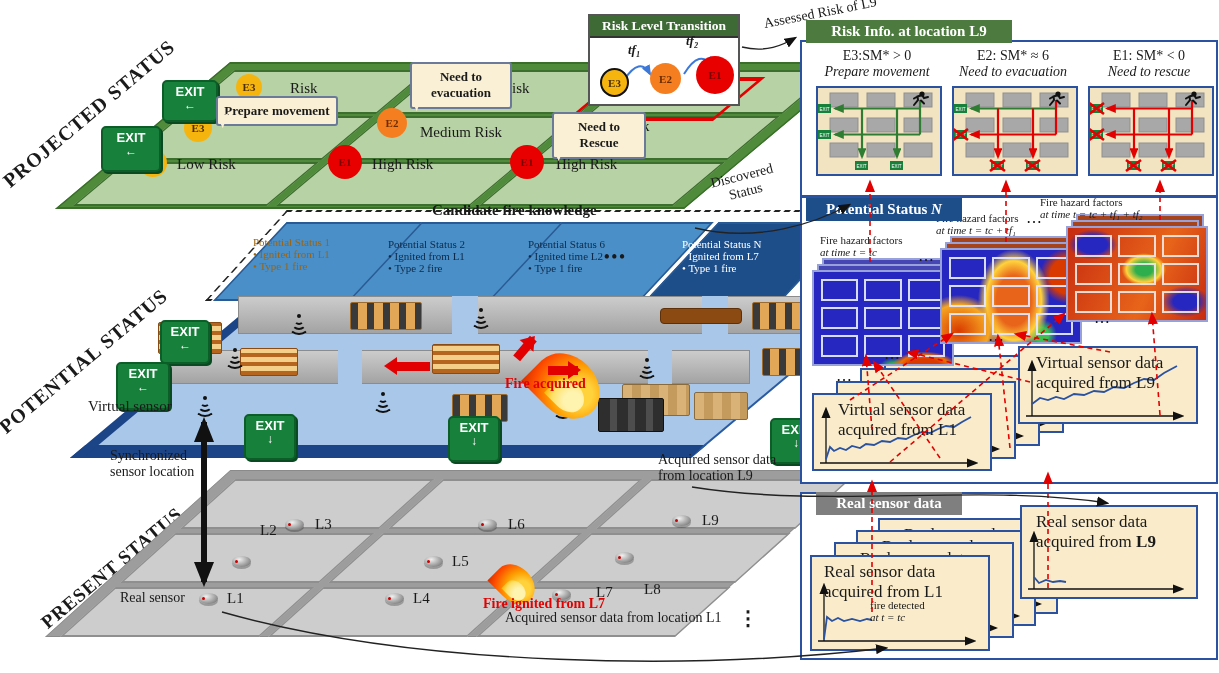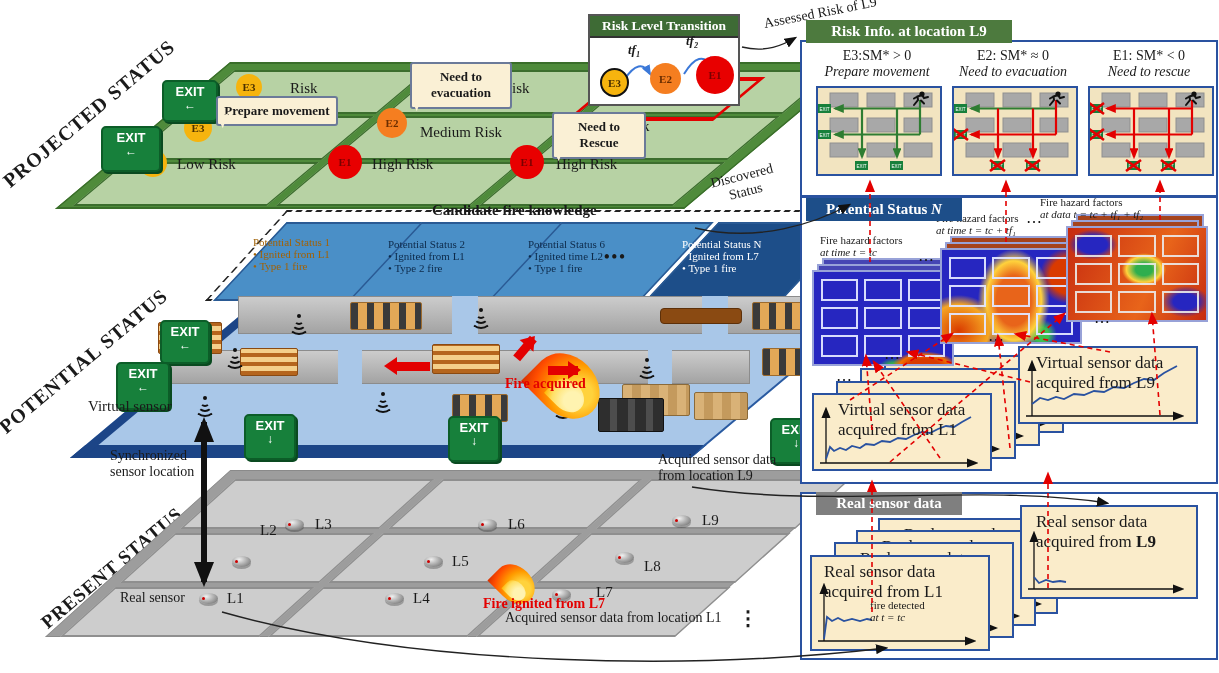--- a/index.html
+++ b/index.html
@@ -363,21 +363,21 @@
 <div class="a rlbl" style="left:315px;top:516px;z-index:4">L3</div>
 <div class="det" style="left:478px;top:519px"></div>
 <div class="a rlbl" style="left:508px;top:516px;z-index:4">L6</div>
 <div class="det" style="left:672px;top:515px"></div>
 <div class="a rlbl" style="left:702px;top:512px;z-index:4">L9</div>
 <div class="det" style="left:232px;top:556px"></div>
 <div class="a rlbl" style="left:260px;top:522px;z-index:4">L2</div>
 <div class="det" style="left:424px;top:556px"></div>
 <div class="a rlbl" style="left:452px;top:553px;z-index:4">L5</div>
 <div class="det" style="left:615px;top:552px"></div>
-<div class="a rlbl" style="left:644px;top:558px;z-index:4">L8</div>
+<div class="a rlbl" style="left:644px;top:581px;z-index:4">L8</div>
 <div class="a rlbl" style="left:120px;top:590px;z-index:4;font-size:14px">Real sensor</div>
 <div class="det" style="left:199px;top:593px"></div>
 <div class="a rlbl" style="left:227px;top:590px;z-index:4">L1</div>
 <div class="det" style="left:385px;top:593px"></div>
 <div class="a rlbl" style="left:413px;top:590px;z-index:4">L4</div>
 <div class="det" style="left:552px;top:589px"></div>
 <div class="a rlbl" style="left:596px;top:584px;z-index:4">L7</div>
 <div class="flame" style="left:498px;top:562px;width:34px;height:44px">
     <i class="o"></i>
     <i class="in"></i>
@@ -394,21 +394,21 @@
 
 <div class="panel" style="left:800px;top:40px;width:414px;height:153px"></div>
 <div class="ptab" style="left:806px;top:20px;width:190px;background:#4d7a3e">
   <span>Risk Info. at location </span><span class="bold">L9</span>
 </div>
 <div class="a" style="left:812px;top:48px;width:130px;text-align:center;font-size:14px;z-index:6">
   <div class="it" style="font-style:normal">E3:SM* &gt; 0</div>
   <div class="it">Prepare movement</div>
 </div>
 <div class="a" style="left:948px;top:48px;width:130px;text-align:center;font-size:14px;z-index:6">
-  <div>E2: SM* ≈ 0</div>
+  <div>E2: SM* ≈ 6</div>
   <div class="it">Need to evacuation</div>
 </div>
 <div class="a" style="left:1084px;top:48px;width:130px;text-align:center;font-size:14px;z-index:6">
   <div>E1: SM* &lt; 0</div>
   <div class="it">Need to rescue</div>
 </div>
 
 
 <svg class="a" style="left:816px;top:86px;z-index:6;background:#f2e4c0;border:2px solid #2a52a0" width="122" height="86">
   <g fill="#a8a8a8" stroke="#8f8f8f">
@@ -535,21 +535,21 @@
 <div class="a small" style="left:820px;top:234px;z-index:6">
   <div>Fire hazard factors</div>
     <div class="it">at time t = tc</div>
 </div>
 <div class="a small" style="left:936px;top:212px;z-index:6">
   <div>Fire hazard factors</div>
     <div class="it">at time t = tc + tf₁</div>
 </div>
 <div class="a small" style="left:1040px;top:196px;z-index:6">
   <div>Fire hazard factors</div>
-    <div class="it">at data t = tc + tf₁ + tf₂</div>
+    <div class="it">at time t = tc + tf₁ + tf₂</div>
 </div>
 <div class="a" style="left:918px;top:250px;z-index:6">⋯</div>
 <div class="a" style="left:1026px;top:212px;z-index:6">⋯</div>
 
 <div class="hmsheet" style="left:822px;top:258px;width:124px;height:78px;background:#4646b4"></div>
 <div class="hmsheet" style="left:817px;top:264px;width:124px;height:78px;background:#4646b4"></div>
 <div class="hm hm1" style="left:812px;top:270px;width:124px;height:78px">
   <div class="rm"></div>
     <div class="rm"></div>
     <div class="rm"></div>

